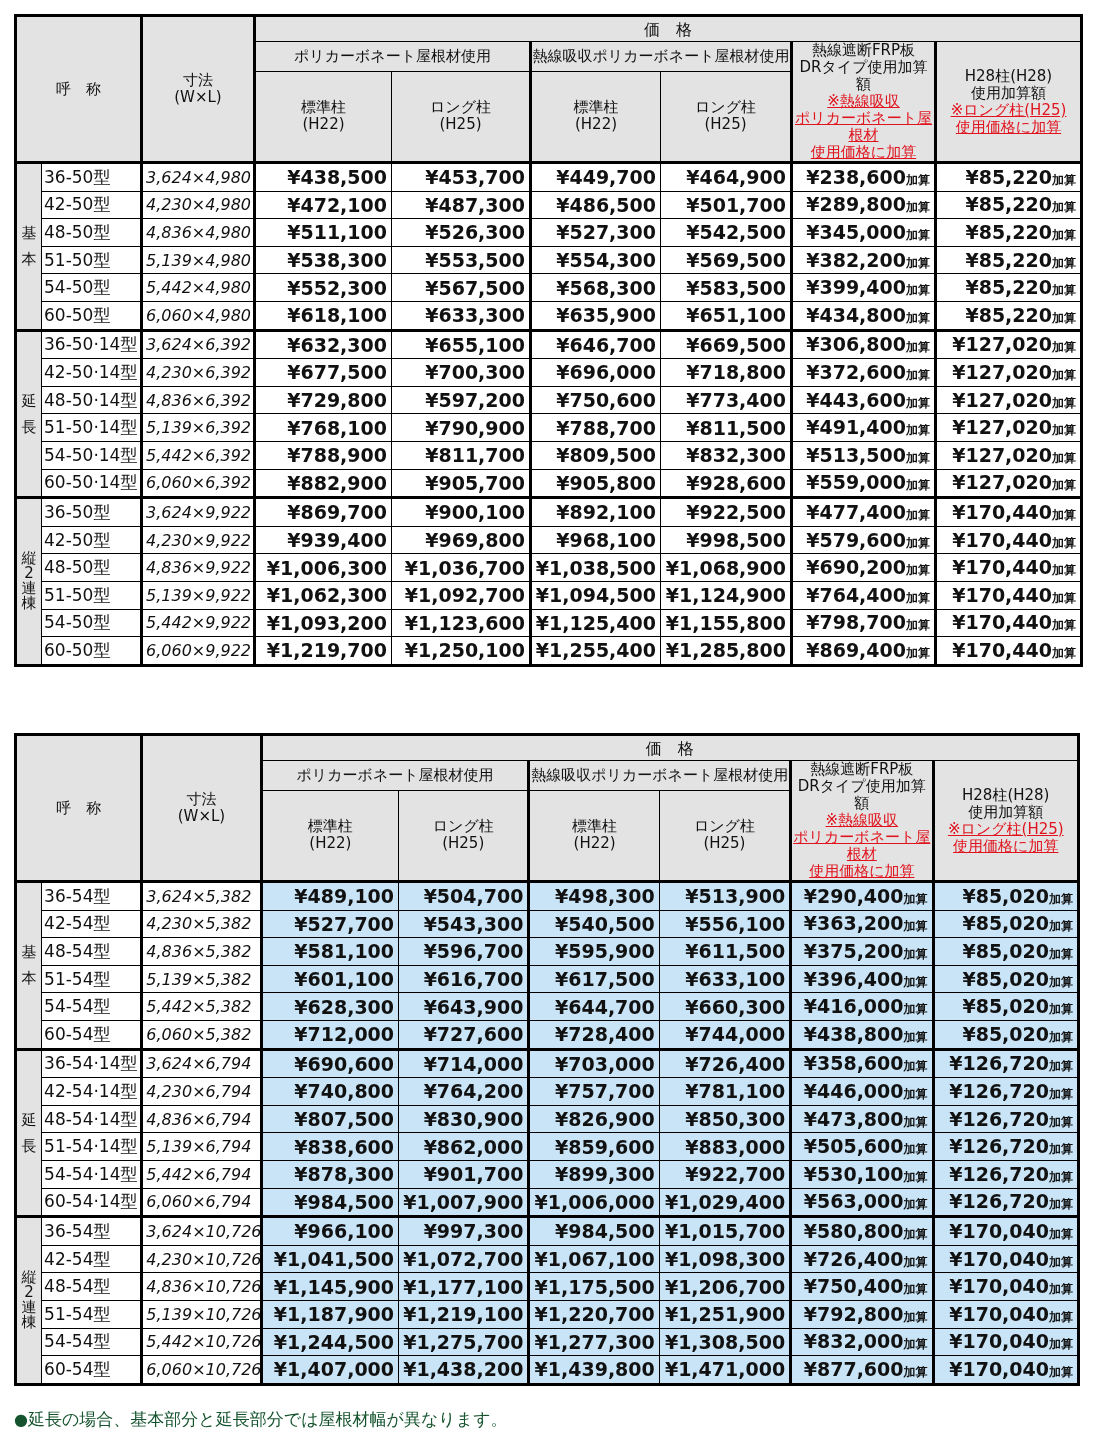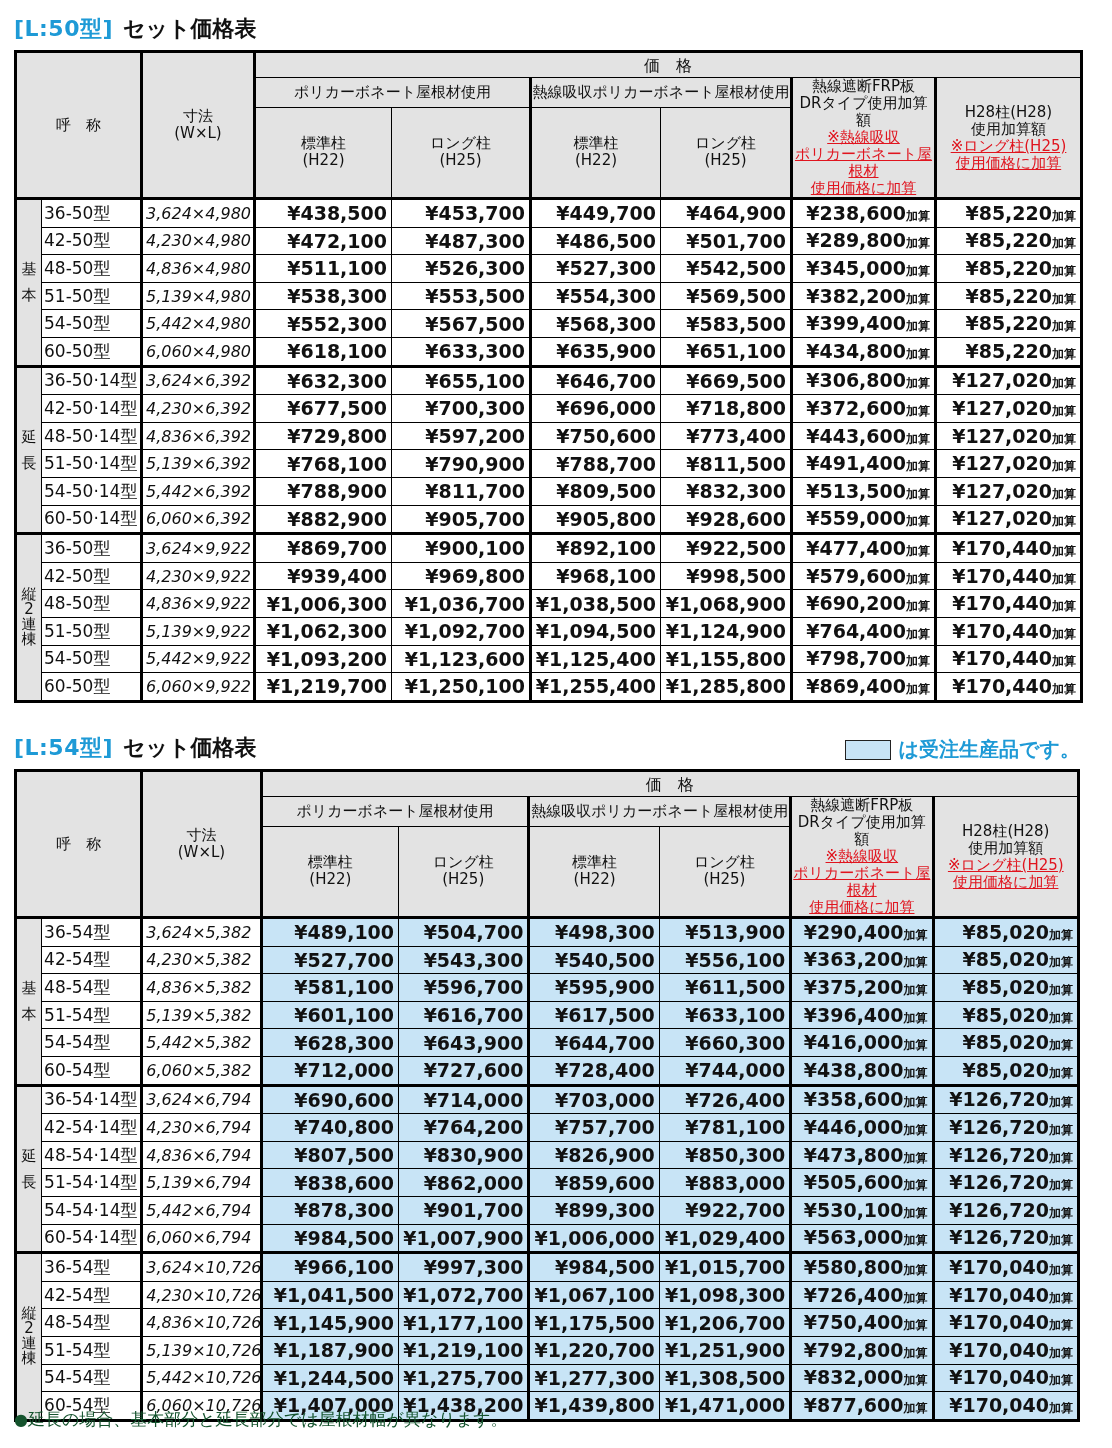--- a/index.html
+++ b/index.html
@@ -31,23 +31,20 @@
   .add { font-size: 12px; font-weight: bold; }
   .blue td.price { background: #c8e4f6; }
   tr.groupstart td { border-top: 3px solid #000; }
   .footnote { position: absolute; left: 14px; top: 1408px; color: #14532d; font-size: 17px; }
   .footnote .dot { font-size: 16px; }
 </style>
 </head>
 <body>
 
 <div class="section sec1">
-  <div class="title-row">
-    <span class="title-bracket">[L:50型]</span><span class="title-main">セット価格表</span>
-  </div>
   <table>
     <colgroup>
       <col style="width:26px">
         <col style="width:100px">
         <col style="width:113px">
       <col style="width:137px">
         <col style="width:139px">
         <col style="width:130px">
         <col style="width:131px">
         <col style="width:144px">
@@ -291,27 +288,20 @@
           <td class="price">¥1,255,400</td>
           <td class="price tr">¥1,285,800</td>
           <td class="price tr"><span>¥869,400</span><span class="add">加算</span></td>
           <td class="price"><span>¥170,440</span><span class="add">加算</span></td>
         </tr>
       </tbody>
   </table>
 </div>
 
 <div class="section sec2">
-  <div class="title-row">
-    <span class="title-bracket">[L:54型]</span><span class="title-main">セット価格表</span>
-    <div class="legend">
-      <div class="legend-swatch"></div>
-      <span class="legend-text">は受注生産品です。</span>
-    </div>
-  </div>
   <table>
     <colgroup>
       <col style="width:26px">
         <col style="width:100px">
         <col style="width:119px">
       <col style="width:137px">
         <col style="width:130px">
         <col style="width:130px">
         <col style="width:131px">
         <col style="width:142px">

